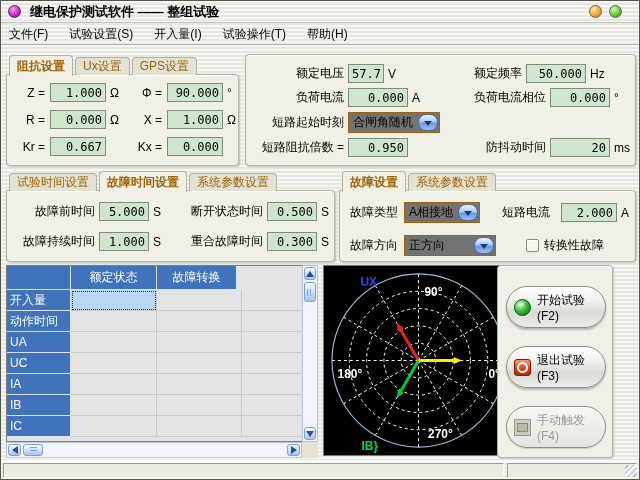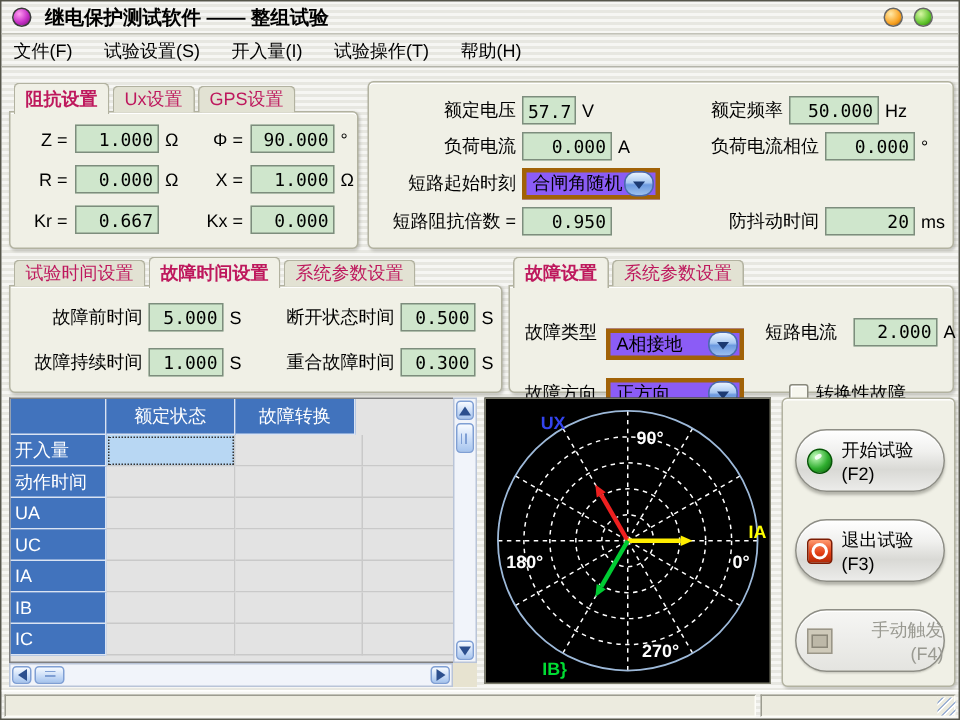--- a/index.html
+++ b/index.html
@@ -17,29 +17,29 @@
   .orb-min { position:absolute; right:37px; top:4px; background:radial-gradient(circle at 35% 30%,#ffeaa8,#f9a222 60%,#9a5a00); border:1px solid #666; }
   .orb-close { position:absolute; right:17px; top:4px; background:radial-gradient(circle at 35% 30%,#d9f7a5,#5fc42c 60%,#276e00); border:1px solid #666; }
 
   
   .menubar { position:absolute; left:0; top:23px; width:100%; height:21px; display:flex; align-items:center; gap:21px; padding-left:8px; border-bottom:1px solid #b4b4aa; }
 
   
   .panel { position:absolute; background:#f0f0e6; border:1px solid #b2b2a0; border-radius:4px; box-shadow:inset 0 1px 0 #fff, 1px 1px 2px rgba(90,90,80,.3); }
   .tabwrap { position:absolute; }
   .tabs { display:flex; align-items:flex-end; height:21px; padding-left:3px; gap:2px; position:relative; z-index:2; }
-  .tab { background:#e2e2d3; border:1px solid #b2b2a0; border-bottom:none; border-radius:4px 4px 0 0; padding:0 7px; height:18px; line-height:17px; color:#be185d; }
+  .tab { background:#e2e2d3; border:1px solid #b2b2a0; border-bottom:none; border-radius:4px 4px 0 0; padding:0 7px; height:18px; line-height:17px; color:#a16207; }
   .tab.active { background:#f0f0e6; font-weight:bold; height:21px; line-height:20px; margin-bottom:-1px; }
   .tabbody { position:absolute; left:0; right:0; top:20px; bottom:0; background:#f0f0e6; border:1px solid #b2b2a0; border-radius:0 4px 4px 4px; box-shadow:inset 0 1px 0 #fff, 1px 1px 2px rgba(90,90,80,.3); }
 
   .frow { display:flex; align-items:center; }
   .lbl { text-align:right; white-space:nowrap; flex:none; }
   .val { height:19px; background:#cfe6cc; border:1px solid #7d8d7d; font-family:"DejaVu Sans Mono",monospace; font-size:12px; text-align:right; padding:0 3px; flex:none; }
   .unit { margin-left:4px; white-space:nowrap; flex:none; }
-  .dd { height:21px; background:#8b5cf6; border:3px solid #a16207; display:flex; align-items:center; flex:none; }
+  .dd { height:21px; background:#737373; border:1px solid #a16207; display:flex; align-items:center; flex:none; }
   .dd-text { flex:1; padding-left:4px; white-space:nowrap; overflow:hidden; }
   .dd-btn { width:20px; height:17px; margin-right:1px; border-radius:8px; flex:none;
     background:linear-gradient(180deg,#eaf4ff,#a8c8f2 45%,#6c9ae0 55%,#9cc0ee); border:1px solid #4a6cb0;
     display:flex; align-items:center; justify-content:center; }
   .dd-arrow { width:0; height:0; border:4px solid transparent; border-top:5px solid #1c3a72; margin-top:5px; }
   .cb { width:13px; height:13px; background:#f7f7ef; border:1px solid #8a8a7e; border-radius:2px; box-shadow:inset 1px 1px 0 #fff; margin-right:5px; flex:none; }
 
   
   .tbl { position:absolute; left:5px; top:264px; width:312px; height:193px; }
   .tbl-clip { position:absolute; left:0; top:0; width:296px; height:177px; overflow:hidden; background:#e3e3e3; border:1px solid #808080; border-right:none; }
@@ -70,21 +70,21 @@
   
   .chart { position:absolute; left:322px; top:264px; width:191px; height:191px; background:#000; border:1px solid #7a7a6a; }
   .chart svg { display:block; }
   .chart text { font-family:"Liberation Sans","DejaVu Sans",sans-serif; font-size:12px; font-weight:bold; }
 
   
   .pill { position:absolute; left:8px; width:100px; height:42px; border-radius:21px; border:1px solid #8e8e86;
     background:linear-gradient(180deg,#ffffff,#f0f0ee 35%,#d9d9d5 65%,#ececea);
     box-shadow:0 2px 2px rgba(70,70,60,.35), inset 0 1px 0 #fff;
     display:flex; align-items:center; gap:6px; padding-left:7px; }
-  .pill.disabled { color:#9a9a92; background:linear-gradient(180deg,#f6f6f4,#e4e4e0); box-shadow:0 1px 1px rgba(70,70,60,.2), inset 0 1px 0 #fff;text-align:right; }
+  .pill.disabled { color:#9a9a92; background:linear-gradient(180deg,#f6f6f4,#e4e4e0); box-shadow:0 1px 1px rgba(70,70,60,.2), inset 0 1px 0 #fff; }
   .ic-start { width:17px; height:17px; border-radius:50%; flex:none; position:relative;
     background:radial-gradient(circle at 33% 30%,#c8ffc0,#2fae2f 55%,#0c5c0c); border:1px solid #065506; }
   .ic-start::after { content:""; position:absolute; left:4px; top:3px; width:5px; height:3px; border-radius:50%; background:rgba(255,255,255,.85); transform:rotate(-35deg); }
   .ic-exit { width:17px; height:17px; border-radius:3px; flex:none; display:flex; align-items:center; justify-content:center;
     background:linear-gradient(180deg,#ff9a70,#e23c12 60%,#b22a08); border:1px solid #7c1c04; }
   .ic-exit::after { content:""; width:7px; height:7px; border:2px solid #fff; border-radius:50%; }
   .ic-manual { width:17px; height:17px; flex:none; background:#cfcaba; border:1px solid #9a9688; display:flex; align-items:center; justify-content:center; }
   .ic-manual::after { content:""; width:9px; height:7px; border:1px solid #8a8678; background:#bdb8a8; }
 
   
@@ -211,21 +211,21 @@
   </div>
 
   <div class="tabwrap" style="left:338px; top:169px; width:297px; height:92px;">
     <div class="tabs">
       <div class="tab active">故障设置</div>
       <div class="tab">系统参数设置</div>
     </div>
     <div class="tabbody" style="display:flex; flex-direction:column; gap:12px; padding:11px 6px 0 6px;">
       <div class="frow">
         <span class="lbl" style="width:52px;">故障类型</span>
-        <div class="dd" style="width:92px; margin-left:6px;margin-top:17px;">
+        <div class="dd" style="width:76px; margin-left:6px;">
           <span class="dd-text">A相接地</span>
           <span class="dd-btn">
               <span class="dd-arrow"></span>
             </span>
         </div>
         <span class="lbl" style="width:62px; margin-left:auto;">短路电流</span>
         <input class="val" style="width: 56px; margin-left: 11px;" value="2.000">
         <span class="unit">A</span>
       </div>
       <div class="frow">
@@ -347,21 +347,21 @@
       <text x="45" y="20" text-anchor="middle" fill="#3344ee">UX</text>
       <text x="110" y="30" text-anchor="middle" fill="#ffffff">90°</text>
       <text x="182" y="93" text-anchor="middle" fill="#ffff00">IA</text>
       <text x="171" y="113" text-anchor="middle" fill="#ffffff">0°</text>
       <text x="26" y="113" text-anchor="middle" fill="#ffffff">180°</text>
       <text x="117" y="173" text-anchor="middle" fill="#ffffff">270°</text>
       <text x="46" y="185" text-anchor="middle" fill="#00dd33">IB}</text>
     </svg>
   </div>
 
-  <div class="panel" style="left:520px; top:264px; width:116px; height:193px;">
+  <div class="panel" style="left:496px; top:264px; width:116px; height:193px;">
     <div class="pill" style="top:20px;">
       <span class="ic-start"></span>
       <span>开始试验(F2)</span>
     </div>
     <div class="pill" style="top:80px;">
       <span class="ic-exit"></span>
       <span>退出试验(F3)</span>
     </div>
     <div class="pill disabled" style="top:140px;">
       <span class="ic-manual"></span>

